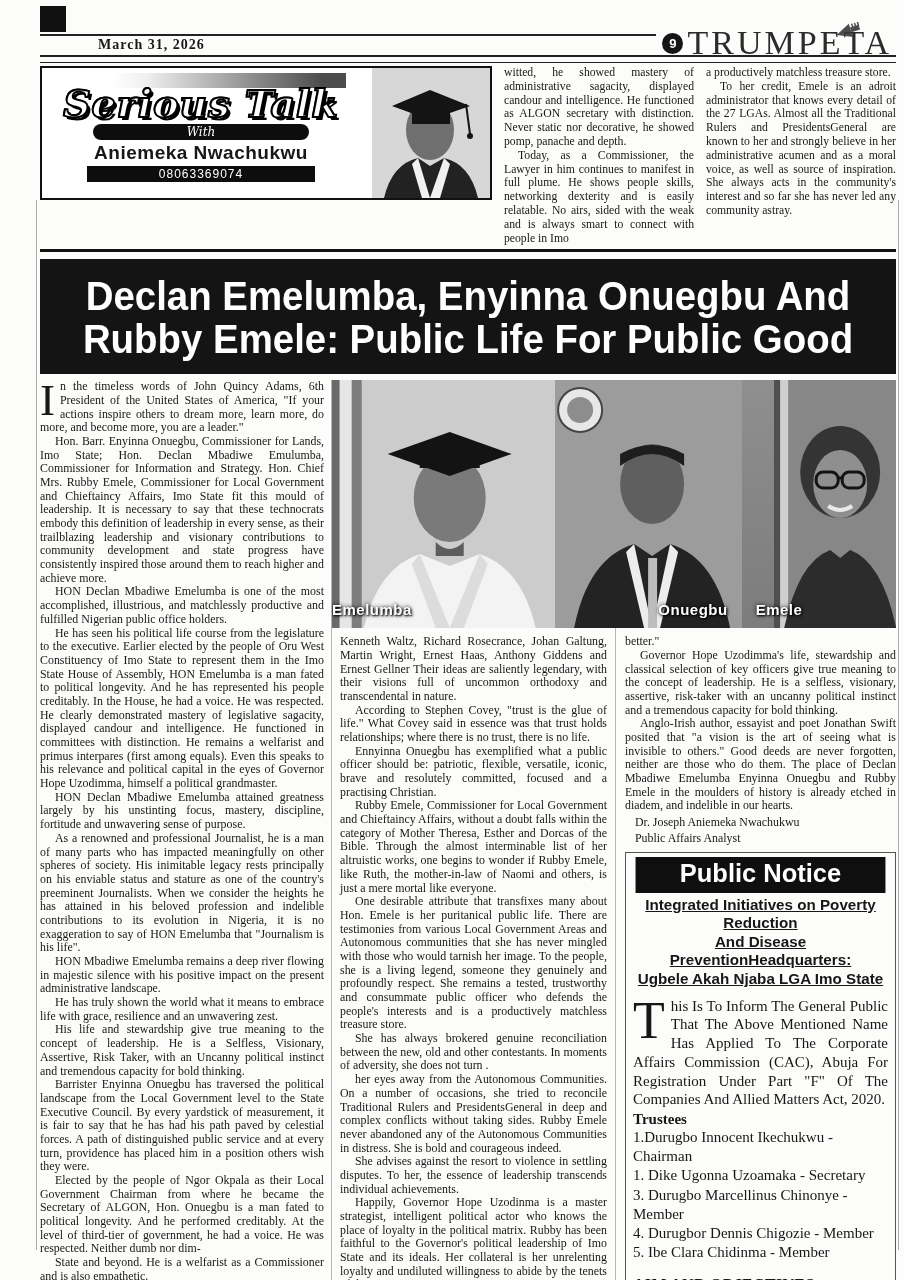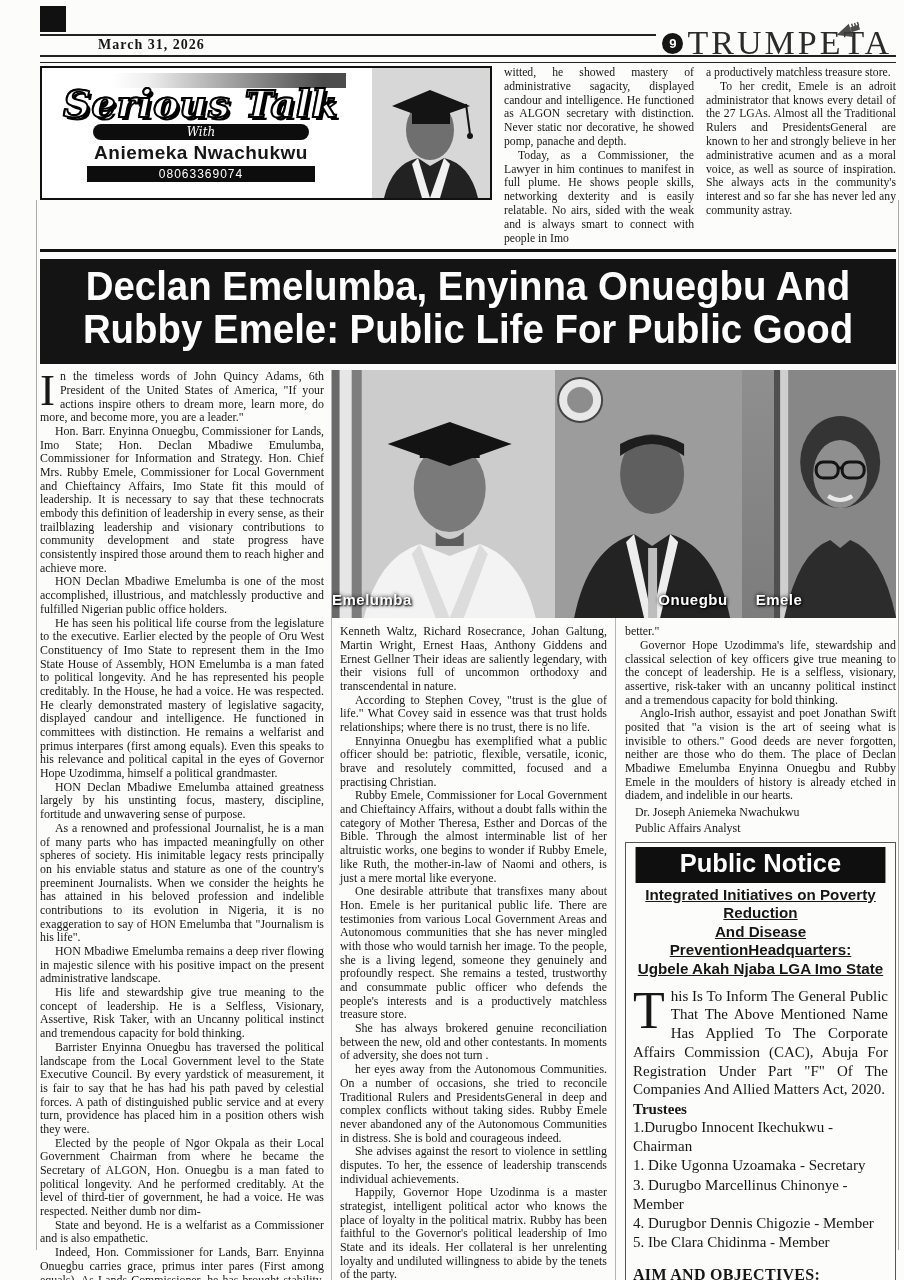--- a/index.html
+++ b/index.html
@@ -35,21 +35,21 @@
   .st-name{font-family:"Liberation Sans",sans-serif;font-weight:bold;font-size:19px;margin-top:2px;letter-spacing:.5px;}
   .st-phone{background:#0d0d0d;color:#fff;font-family:"Liberation Sans",sans-serif;font-size:12px;width:72%;margin:2px auto 0;padding:1px 0;letter-spacing:1px;}
   .st-photo{width:118px;background:linear-gradient(#e9e9e9,#bdbdbd);flex:none;}
   .topcol{flex:1;font-size:11.7px;line-height:1.18;text-align:justify;}
   .topcol p{margin:0;text-indent:14px;}
   .topcol p.noindent{text-indent:0;}
 
   .section-rule{border-top:3px solid #111;margin-top:4px;}
 
   
-  .headline{background:#141414;color:#fff;text-align:center;margin-top:7px;padding:6px 4px 14px;}
+  .headline{background:#141414;color:#fff;text-align:center;margin-top:7px;padding:16px 4px 14px;}
   .headline span{display:block;font-family:"Liberation Sans",sans-serif;font-weight:bold;font-size:40px;line-height:1.06;
     letter-spacing:0px;transform:scaleX(.96);}
 
   
   .bodysec{display:flex;margin-top:6px;}
   .col1{width:292px;flex:none;padding-right:7px;border-right:1px solid #b5b5b5;box-sizing:border-box;}
   .rightwrap{flex:1;display:flex;flex-direction:column;min-width:0;}
   .photostrip{height:248px;display:flex;background:#777;}
   .photo{position:relative;overflow:hidden;}
   .photo svg{display:block;width:100%;height:100%;}
@@ -150,20 +150,21 @@
   <div class="bodysec">
     <div class="col1">
       <p class="para noindent"><span class="dropcap">I</span><span>n the timeless words of John Quincy Adams, 6th President of the United States of America, "If your actions inspire others to dream more, learn more, do more, and become more, you are a leader."</span></p>
       <div class="clr"></div>
       <p class="para">Hon. Barr. Enyinna Onuegbu, Commissioner for Lands, Imo State; Hon. Declan Mbadiwe Emulumba, Commissioner for Information and Strategy. Hon. Chief Mrs. Rubby Emele, Commissioner for Local Government and Chieftaincy Affairs, Imo State fit this mould of leadership. It is necessary to say that these technocrats embody this definition of leadership in every sense, as their trailblazing leadership and visionary contributions to community development and state progress have consistently inspired those around them to reach higher and achieve more.</p>
       <p class="para">HON Declan Mbadiwe Emelumba is one of the most accomplished, illustrious, and matchlessly productive and fulfilled Nigerian public office holders.</p>
       <p class="para">He has seen his political life course from the legislature to the executive. Earlier elected by the people of Oru West Constituency of Imo State to represent them in the Imo State House of Assembly, HON Emelumba is a man fated to political longevity. And he has represented his people creditably. In the House, he had a voice. He was respected. He clearly demonstrated mastery of legislative sagacity, displayed candour and intelligence. He functioned in committees with distinction. He remains a welfarist and primus interpares (first among equals). Even this speaks to his relevance and political capital in the eyes of Governor Hope Uzodimma, himself a political grandmaster.</p>
       <p class="para">HON Declan Mbadiwe Emelumba attained greatness largely by his unstinting focus, mastery, discipline, fortitude and unwavering sense of purpose.</p>
       <p class="para">As a renowned and professional Journalist, he is a man of many parts who has impacted meaningfully on other spheres of society. His inimitable legacy rests principally on his enviable status and stature as one of the country's preeminent Journalists. When we consider the heights he has attained in his beloved profession and indelible contributions to its evolution in Nigeria, it is no exaggeration to say of HON Emelumba that "Journalism is his life".</p>
       <p class="para">HON Mbadiwe Emelumba remains a deep river flowing in majestic silence with his positive impact on the present administrative landscape.</p>
+      <p class="para">He has truly shown the world what it means to embrace life with grace, resilience and an unwavering zest.</p>
       <p class="para">His life and stewardship give true meaning to the concept of leadership. He is a Selfless, Visionary, Assertive, Risk Taker, with an Uncanny political instinct and tremendous capacity for bold thinking.</p>
       <p class="para">Barrister Enyinna Onuegbu has traversed the political landscape from the Local Government level to the State Executive Council. By every yardstick of measurement, it is fair to say that he has had his path paved by celestial forces. A path of distinguished public service and at every turn, providence has placed him in a position others wish they were.</p>
       <p class="para">Elected by the people of Ngor Okpala as their Local Government Chairman from where he became the Secretary of ALGON, Hon. Onuegbu is a man fated to political longevity. And he performed creditably. At the level of third-tier of government, he had a voice. He was respected. Neither dumb nor dim-</p>
       <p class="para">State and beyond. He is a welfarist as a Commissioner and is also empathetic.</p>
       <p class="para">Indeed, Hon. Commissioner for Lands, Barr. Enyinna Onuegbu carries grace, primus inter pares (First among equals). As Lands Commissioner, he has brought stability, sanity and transparency, managing the high and low tides of boisterous men and women with organised stratagem.</p>
 
     </div>
 
     <div class="rightwrap">
       <div class="photostrip">

